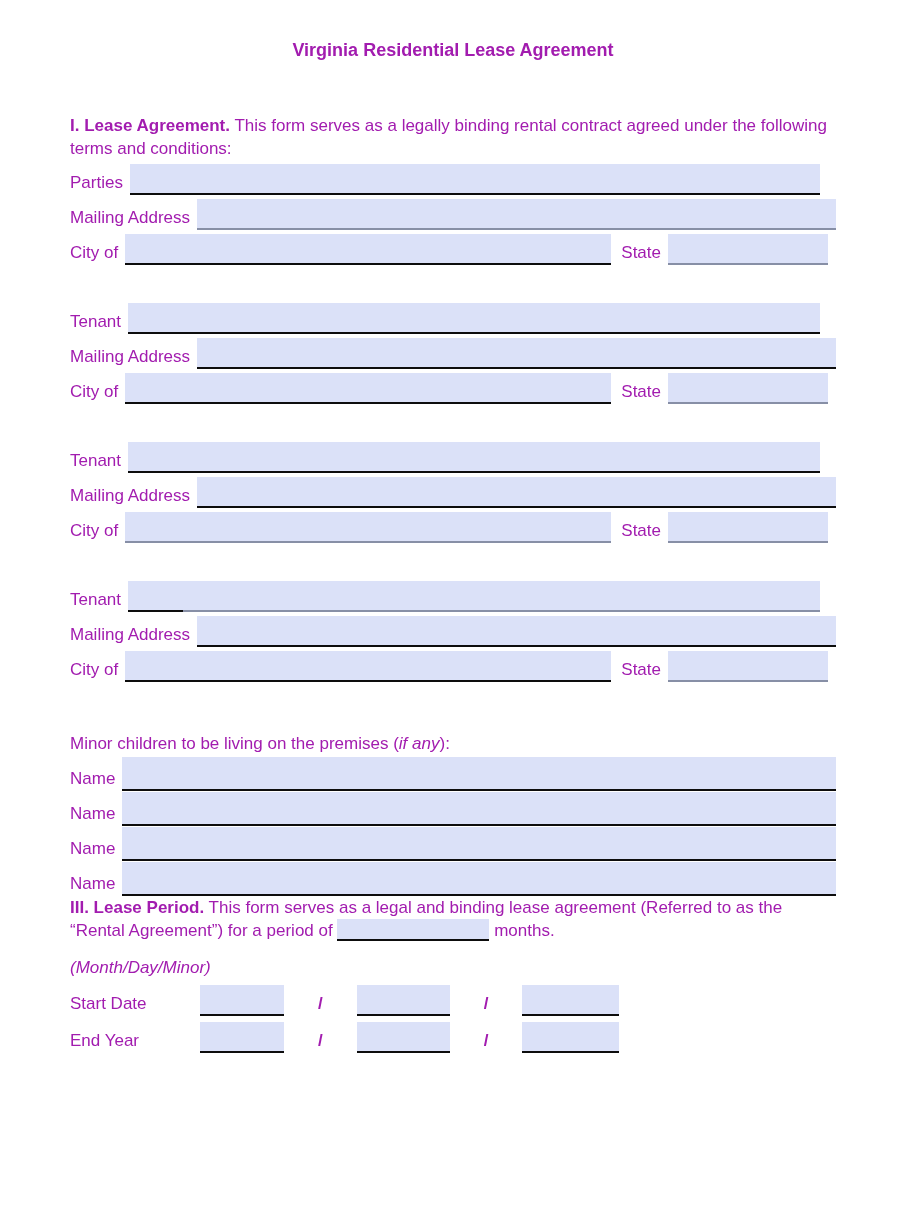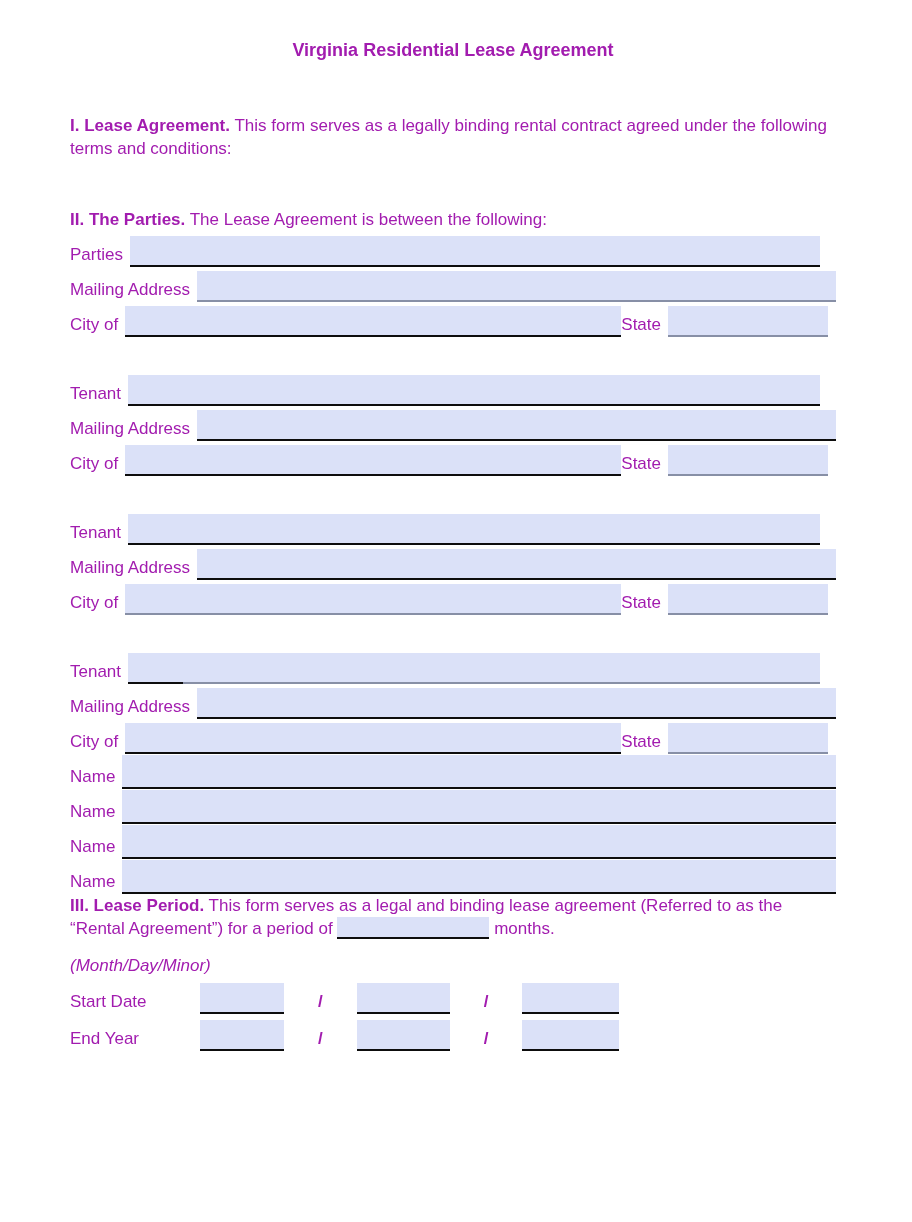--- a/index.html
+++ b/index.html
@@ -45,21 +45,21 @@
   .ul-gray  { border-bottom: 2px solid var(--line-gray, #878fa6); }
   .ul-mixed { border-bottom: 2px solid var(--line-gray, #878fa6); position: relative; }
   .ul-mixed::after {
     content: "";
     position: absolute;
     left: 0; bottom: -2px;
     width: 55px; height: 2px;
     background: var(--line-dark, #0d0d0d);
   }
   .end-16 { margin-right: 16px; }
-  .state-lbl { padding-left: 0; }
+  .state-lbl { padding-left: 10px; }
   .state-field { width: 160px; margin-right: 8px; }
   .party-block { margin-top: 34px; }
   .first-block { margin-top: 0; }
 
   .minor-label { margin-top: 50px; line-height: 24px; }
   .name-row .field { height: 34px; }
 
   .sec3 { }
   .inline-field {
     display: inline-block;
@@ -80,21 +80,20 @@
 </style>
 </head>
 <body>
 
 <div class="page">
 
   <div class="title">Virginia Residential Lease Agreement</div>
 
   <p class="para sec1"><b class="inlinehead">I. Lease Agreement.</b> <span>This form serves as a legally binding rental contract agreed under the following terms and conditions:</span></p>
 
-  <p class="para sec2-head"><b class="inlinehead">II. The Parties.</b> <span>The Lease Agreement is between the following:</span></p>
 
   <div class="party-block first-block">
     <div class="frow">
       <span class="lbl">Parties</span>
       <div class="field grow ul-dark end-16"></div>
     </div>
     <div class="frow">
       <span class="lbl">Mailing Address</span>
       <div class="field grow ul-gray"></div>
     </div>
@@ -150,20 +149,21 @@
       <div class="field grow ul-dark"></div>
     </div>
     <div class="frow">
       <span class="lbl">City of</span>
       <div class="field grow ul-dark"></div>
       <span class="lbl state-lbl">State</span>
       <div class="field state-field ul-gray"></div>
     </div>
   </div>
 
+  <p class="para minor-label"><span>Minor children to be living on the premises (</span><span class="it">if any</span><span>):</span></p>
 
   <div class="frow name-row">
     <span class="lbl">Name</span>
     <div class="field grow ul-dark"></div>
   </div>
   <div class="frow name-row">
     <span class="lbl">Name</span>
     <div class="field grow ul-dark"></div>
   </div>
   <div class="frow name-row">

